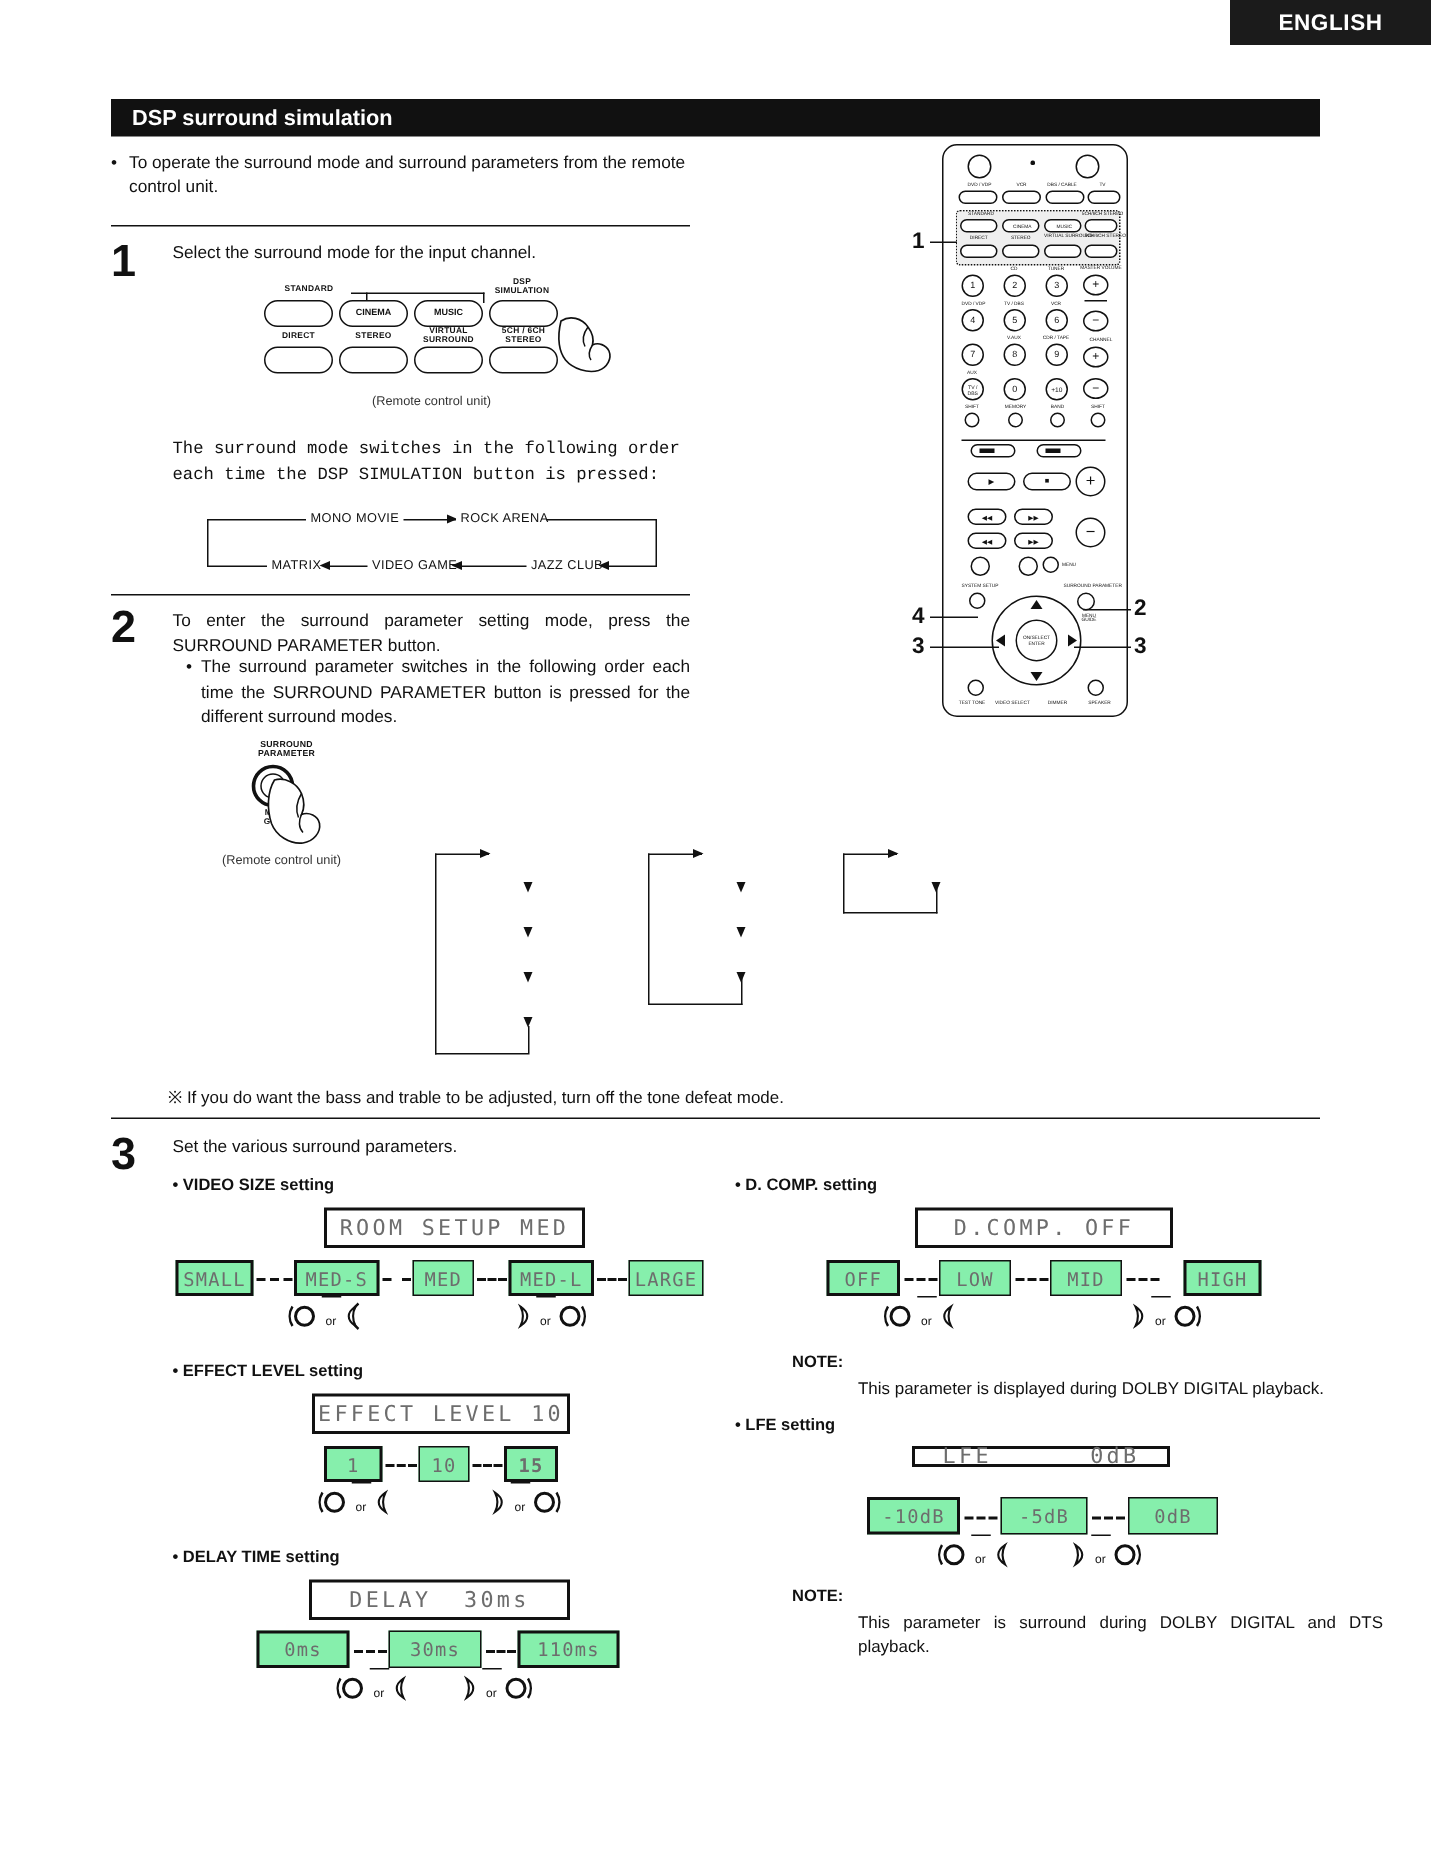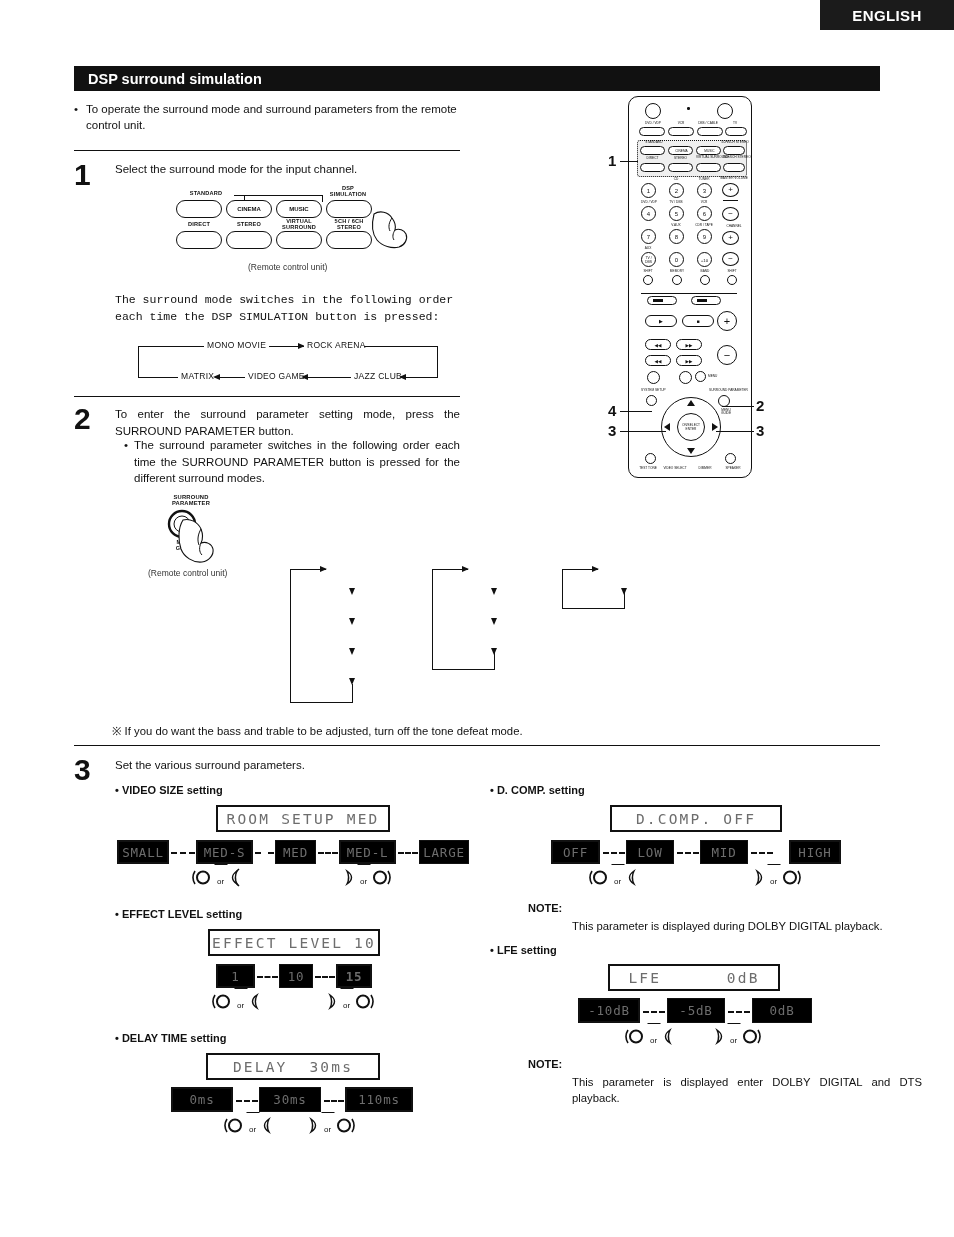--- a/index.html
+++ b/index.html
@@ -83,21 +83,21 @@
   .sec-h{ position:absolute; font-size:11px; font-weight:bold; }
   .lcd{
     position:absolute;
     border:2px solid #111; background:#fff;
     display:flex; align-items:center; justify-content:center;
     font-family:"DejaVu Sans Mono", monospace;
     font-size:14.5px; letter-spacing:2.2px; color:#6d6d6d;
     white-space:pre;
   }
   .opt{
-    position:absolute; border:1.7px solid #111; background:#000000;
+    position:absolute; border:1.7px solid #111; background:#86efac;
     display:flex; align-items:center; justify-content:center;
     font-family:"DejaVu Sans Mono", monospace;
     font-size:12.5px; letter-spacing:.8px; color:#6d6d6d;
     white-space:pre;
   }
   .opt.bold{ border-width:2.4px; }
   .dash{
     position:absolute; height:0;
     border-top:2.4px dashed #111;
   }
@@ -436,21 +436,21 @@
   <svg width="20" height="19" viewBox="0 0 20 19">
     <circle cx="8" cy="9.5" r="6" fill="none" stroke="#111" stroke-width="2"></circle>
     <path d="M16 3 C18.5 7, 18.5 12, 16 16" fill="none" stroke="#111" stroke-width="1.6"></path>
   </svg>
 </div>
 
 <div class="note-h" style="left:528px; top:902px;">NOTE:</div>
 <div class="note-b" style="left:528px; top:918px; width:350px;">This parameter is displayed during DOLBY DIGITAL playback.</div>
 
 <div class="sec-h" style="left:490px; top:944px;">• LFE setting</div>
-<div class="lcd" style="left:608px; top:964px; width:172px; height:27px;">LFE      0dB</div>
+<div class="lcd" style="left:608px; top:964px; width:172px; height:14px;">LFE      0dB</div>
 
 <div class="opt bold" style="left:578px; top:998px; width:62px; height:25px;">-10dB</div>
 <div class="dash" style="left:643px; top:1011px; width:22px;"></div>
 <div class="opt" style="left:667px; top:998px; width:58px; height:25px;">-5dB</div>
 <div class="dash" style="left:728px; top:1011px; width:22px;"></div>
 <div class="opt" style="left:752px; top:998px; width:60px; height:25px;">0dB</div>
 
 <div class="knobgrp" style="left:625px; top:1027px;">
   <svg width="20" height="19" viewBox="0 0 20 19">
     <path d="M3 3 C0.5 7, 0.5 12, 3 16" fill="none" stroke="#111" stroke-width="1.6"></path>
@@ -472,21 +472,21 @@
     <span class="orbar"></span>
     <span class="or">or</span>
   </span>
   <svg width="20" height="19" viewBox="0 0 20 19">
     <circle cx="8" cy="9.5" r="6" fill="none" stroke="#111" stroke-width="2"></circle>
     <path d="M16 3 C18.5 7, 18.5 12, 16 16" fill="none" stroke="#111" stroke-width="1.6"></path>
   </svg>
 </div>
 
 <div class="note-h" style="left:528px; top:1058px;">NOTE:</div>
-<div class="note-b just" style="left:528px; top:1074px; width:350px;">This parameter is displayed enter DOLBY DIGITAL and DTS playback.</div>
+<div class="note-b just" style="left:528px; top:1074px; width:350px;">This parameter is surround during DOLBY DIGITAL and DTS playback.</div>
 
 <div class="remote">
 
   <div class="rbtn rcirc" style="left:16px; top:6px; width:16px; height:16px;"></div>
   <div class="rbtn rcirc" style="left:88px; top:6px; width:16px; height:16px; border-width:1.6px;"></div>
   <div style="position:absolute; left:58px; top:10px; width:2.5px; height:2.5px; background:#111; border-radius:50%;"></div>
 
   <div class="rtxt" style="left:10px; top:25px; width:28px;">DVD / VDP</div>
   <div class="rtxt" style="left:41px; top:25px; width:22px;">VCR</div>
   <div class="rtxt" style="left:63px; top:25px; width:32px;">DBS / CABLE</div>

